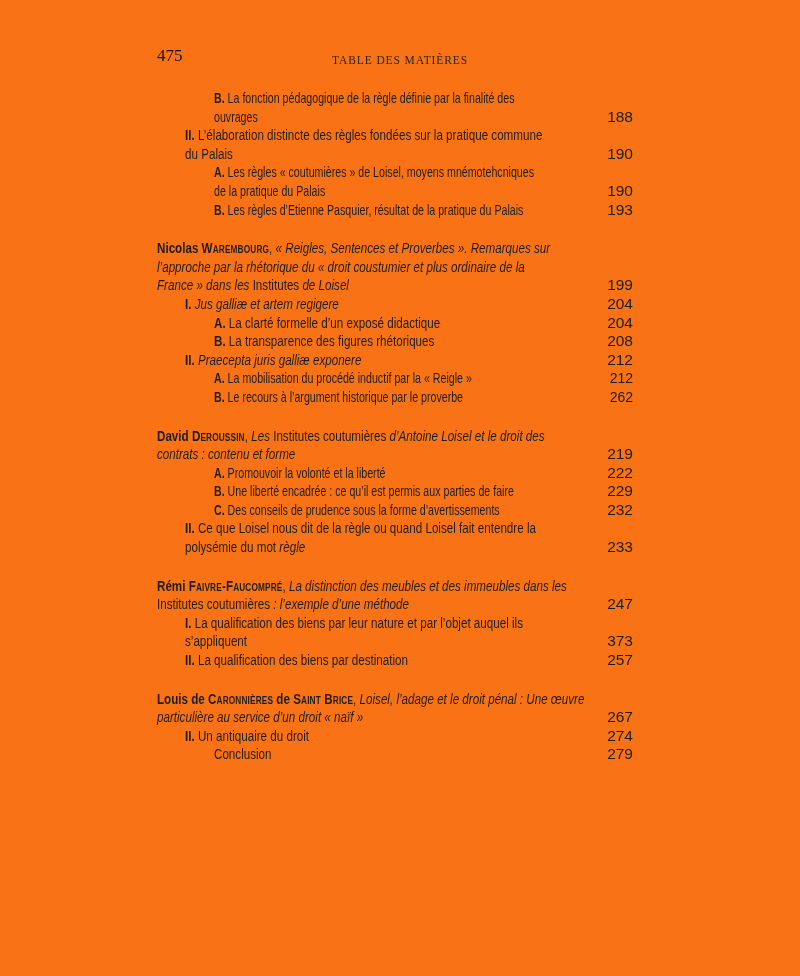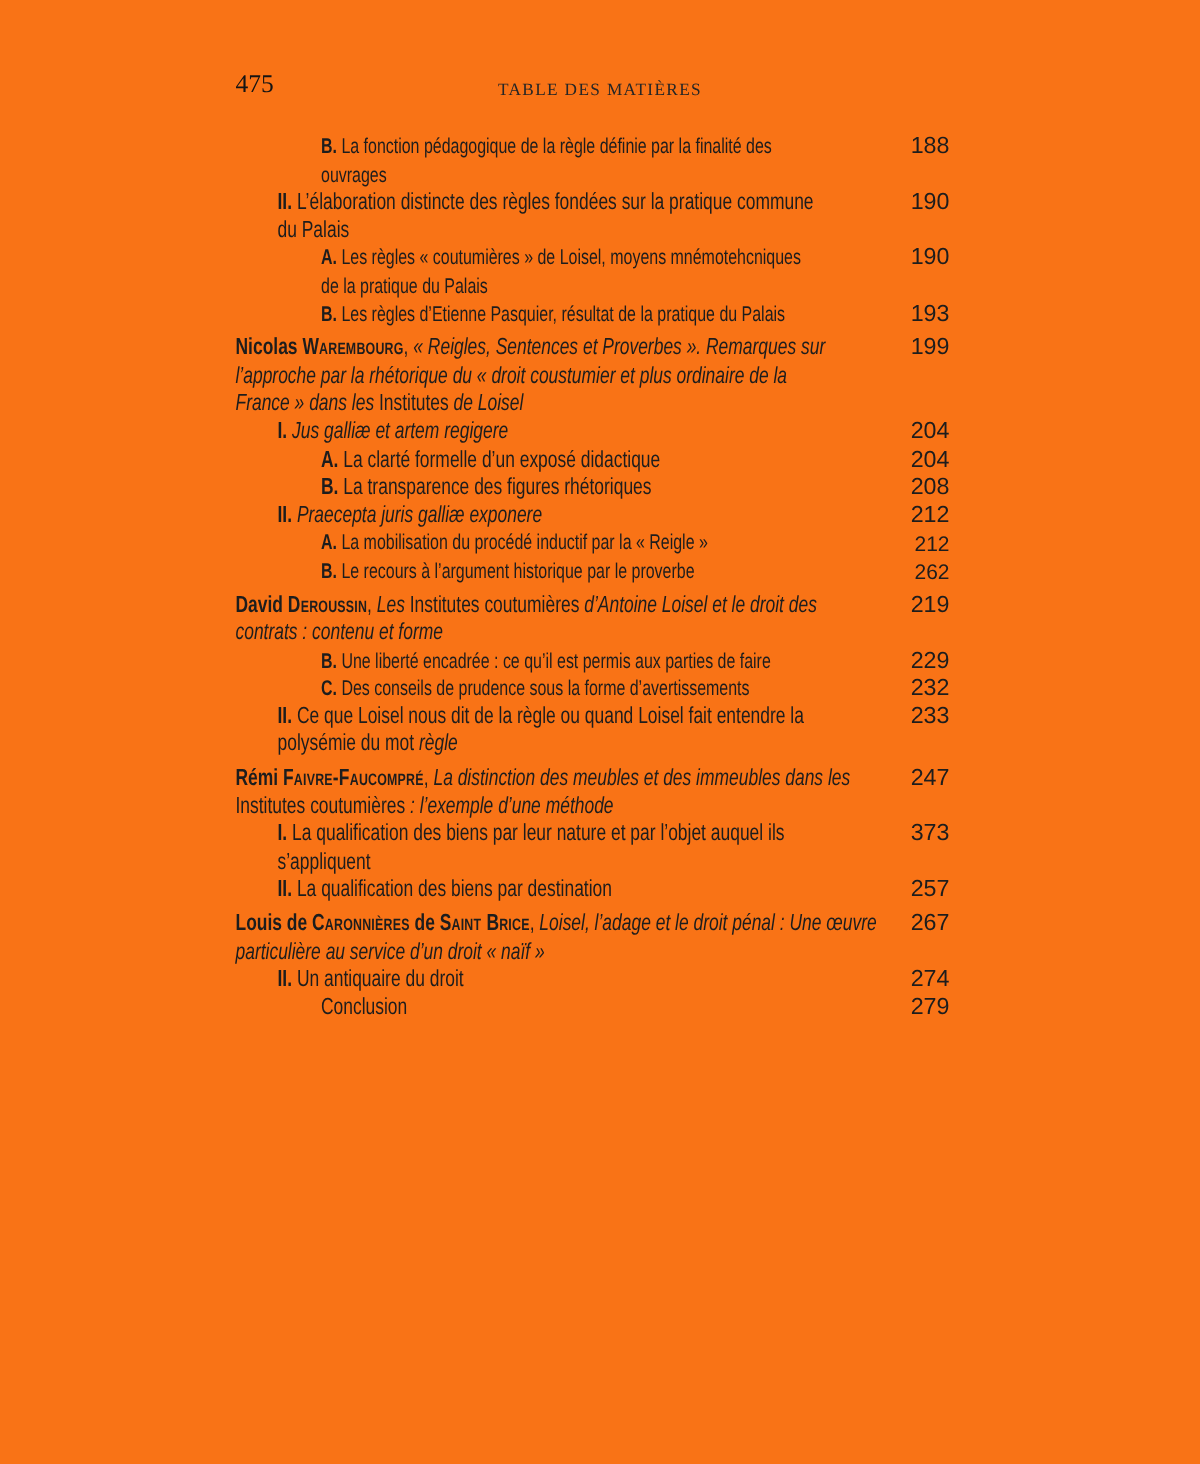--- a/index.html
+++ b/index.html
@@ -16,22 +16,22 @@
     font-family:"Liberation Serif",serif;font-size:11.5px;letter-spacing:.9px;
     color:#262626;
   }
   .folio{
     position:absolute;top:46px;left:157px;width:476px;text-align:left;
     font-family:"Liberation Serif",serif;font-size:17px;color:#141414;
   }
 
   
   .toc{position:absolute;top:89px;left:157px;width:476px;}
-  .entry{display:flex;align-items:flex-start;}
-  .entry.author{margin-top:4px;gap:12px;}
+  .entry{display:flex;align-items:flex-end;}
+  .entry.author{margin-top:20px;gap:12px;}
   .entry.lvl1{padding-left:28px;}
   .entry.lvl2{padding-left:57px;}
 
   .txt{
     flex:1 1 auto;min-width:0;overflow:visible;
     font-size:15.5px;line-height:18.6px;
     transform:scaleX(0.75);transform-origin:0 0;
   }
   .entry.small .txt{font-size:14.2px;}
   .line{white-space:nowrap;}
@@ -127,20 +127,26 @@
       </div>
       <div class="entry lvl0 author">
         <div class="txt">
           <div class="line"><span class="b">David </span><span class="sc">Deroussin</span><span class="r">, </span><span class="i">Les </span><span class="r">Institutes coutumières </span><span class="i">d’Antoine Loisel et le droit des</span></div>
           <div class="line"><span class="i">contrats : contenu et forme</span></div>
         </div>
         <div class="pg">219</div>
       </div>
       <div class="entry lvl2 small">
         <div class="txt">
+          <div class="line"><span class="b">A. </span><span class="r">Promouvoir la volonté et la liberté</span></div>
+        </div>
+        <div class="pg">222</div>
+      </div>
+      <div class="entry lvl2 small">
+        <div class="txt">
           <div class="line"><span class="b">B. </span><span class="r">Une liberté encadrée : ce qu’il est permis aux parties de faire</span></div>
         </div>
         <div class="pg">229</div>
       </div>
       <div class="entry lvl2 small">
         <div class="txt">
           <div class="line"><span class="b">C. </span><span class="r">Des conseils de prudence sous la forme d’avertissements</span></div>
         </div>
         <div class="pg">232</div>
       </div>

